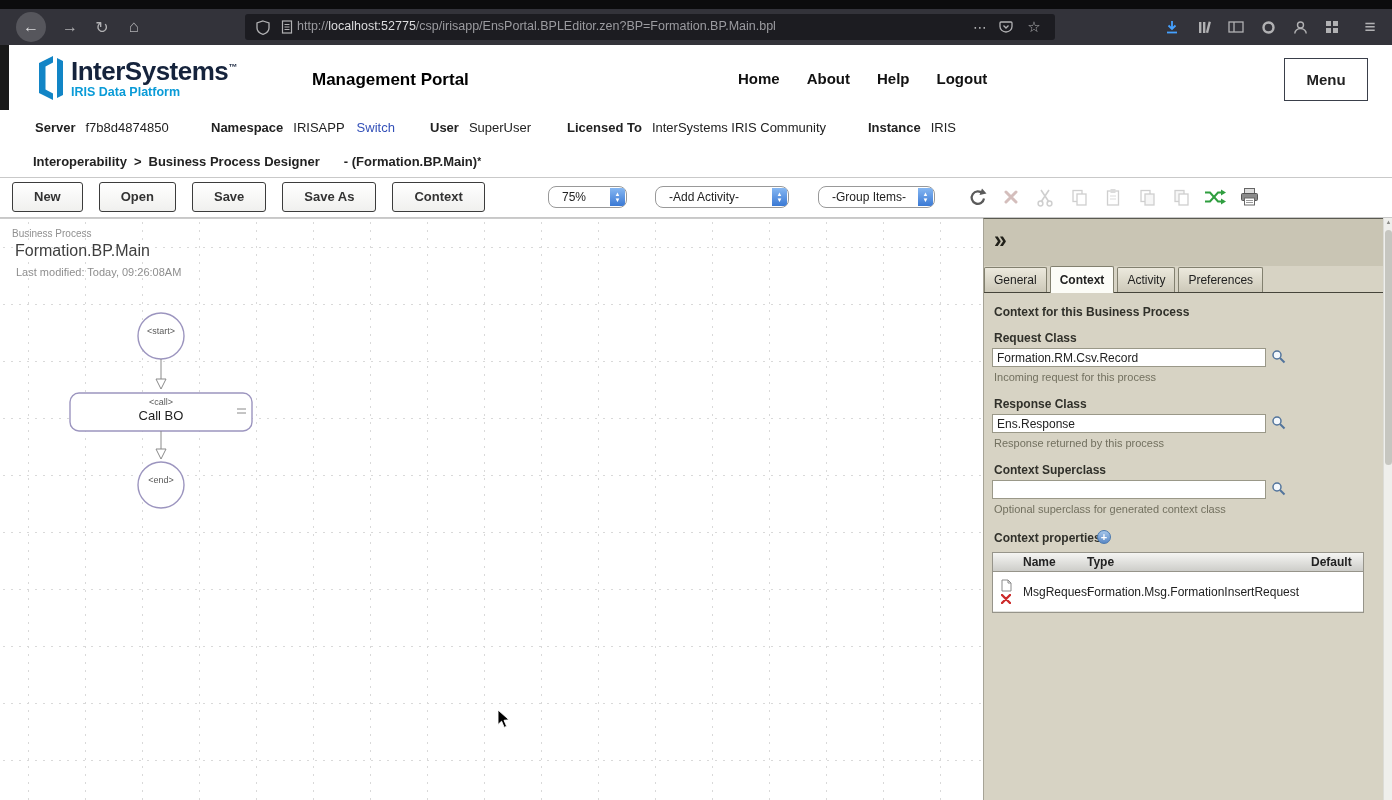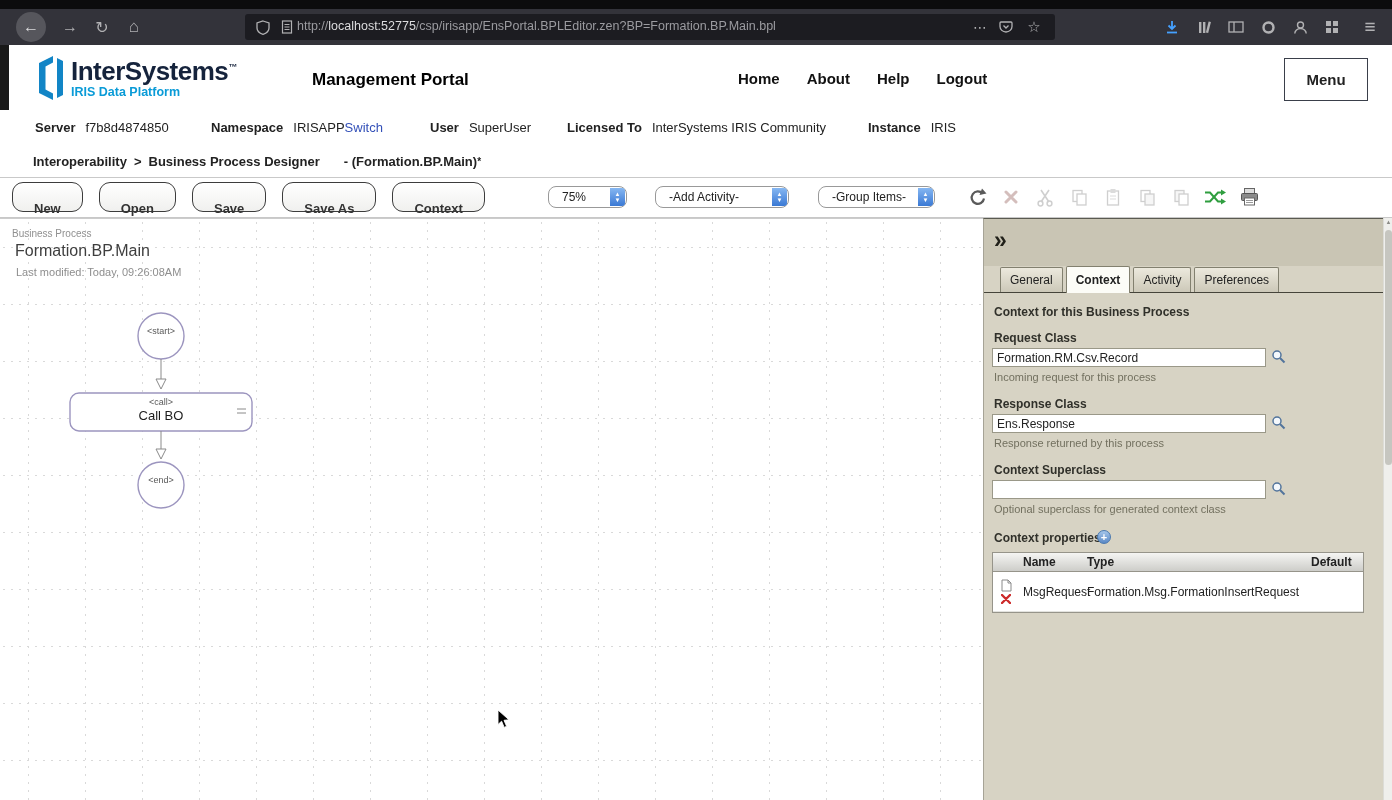--- a/index.html
+++ b/index.html
@@ -32,32 +32,32 @@
 #pnav{position:absolute;left:738px;top:25px;display:flex;gap:27px}
 #pnav .navlink{font-size:15px;font-weight:bold;color:#111;cursor:pointer}
 #menubtn{position:absolute;left:1284px;top:13px;width:84px;height:43px;border:1px solid #3a3f4a;background:#fff;display:flex;align-items:center;justify-content:center;font-size:15px;font-weight:bold;color:#222;border-radius:0}
 
 
 #infobar{position:absolute;left:0;top:110px;width:1392px;height:36px;background:#fff}
 .ig{position:absolute;top:10px;white-space:nowrap}
 .ig b{font-weight:bold;margin-right:10px}
 .ig .val{font-weight:normal}
 #g-server{left:35px}#g-ns{left:211px}#g-user{left:430px}#g-lic{left:567px}#g-inst{left:868px}
-#switchlink{margin-left:0;color:#3350b8;cursor:pointer}
+#switchlink{margin-left:12px;color:#3350b8;cursor:pointer}
 
 
 #crumb{position:absolute;left:0;top:146px;width:1392px;height:32px;background:#fff;border-bottom:1px solid #c9c9c9;display:flex;align-items:center;padding-left:33px;font-weight:bold;color:#222;font-size:13px}
 #crumb .sep{margin:0 7px}
 #crumb .suffix{margin-left:24px}
 #crumb sup{font-size:10px}
 
 
 #toolbar{position:absolute;left:0;top:178px;width:1392px;height:40px;background:#fff;border-bottom:1px solid #c8c8c8}
 #tbtns{position:absolute;left:12px;top:4px;display:flex;gap:16px}
-.tbtn{height:30px;line-height:28px;padding:12px 21px;border:1px solid #3c3c3c;border-radius:11px;background:linear-gradient(#ffffff,#f0f0ee);font-weight:bold;font-size:13px;color:#333;cursor:pointer;white-space:nowrap}
+.tbtn{height:30px;line-height:28px;padding:0 21px;border:1px solid #3c3c3c;border-radius:3px;background:linear-gradient(#ffffff,#f0f0ee);font-weight:bold;font-size:13px;color:#333;cursor:pointer;white-space:nowrap}
 .msel{position:absolute;top:8px;height:22px;background:#fff;border:1px solid #999;border-radius:8px;font-size:12px;color:#222;display:flex;align-items:center;padding-left:13px;cursor:pointer}
 #sel-zoom{left:548px;width:79px}
 #sel-add{left:655px;width:134px}
 #sel-group{left:818px;width:117px}
 .step{position:absolute;right:1px;top:1px;bottom:1px;width:15px;background:linear-gradient(#86b7f2,#3a79d4);border-radius:0 3px 3px 0;display:flex;flex-direction:column;align-items:center;justify-content:center;color:#fff;font-size:6px;line-height:6px}
 #ticons{position:absolute;left:966px;top:8px;display:flex;gap:12px}
 .ticon{width:22px;height:22px;display:flex;align-items:center;justify-content:center;cursor:pointer}
 .dis{opacity:.35;filter:grayscale(55%)}
 
 
@@ -67,21 +67,21 @@
 #bp-type{position:absolute;left:12px;top:9px;font-size:10px;color:#909090}
 #bp-name{position:absolute;left:15px;top:23px;font-size:16px;color:#3e3e3e}
 #bp-mod{position:absolute;left:16px;top:47px;font-size:11px;color:#8e8e8e}
 #diagram{position:absolute;left:0;top:82px}
 #cursor{position:absolute;left:497px;top:490px}
 
 
 #panel{position:absolute;left:983px;top:218px;width:400px;height:582px;background:#d7d3c4;border-top:1px solid #5a5a50;border-left:1px solid #a6a396}
 #panel-top{position:absolute;left:0;top:0;width:100%;height:47px;background:#c9c5b4}
 #expander{position:absolute;left:10px;top:8px;font-size:23px;font-weight:bold;color:#21211a;cursor:pointer}
-#tabrow{position:absolute;left:0;top:47px;width:100%;height:27px;border-bottom:1px solid #45443a;display:flex;align-items:flex-end;padding-left:16px}
+#tabrow{position:absolute;left:0;top:47px;width:100%;height:27px;border-bottom:1px solid #45443a;display:flex;align-items:flex-end;padding-left:0}
 .tab{padding:0 9px;height:25px;line-height:25px;background:linear-gradient(#ece9dd,#ccc8b8);border:1px solid #82806f;border-bottom:none;margin-right:3px;font-size:12px;color:#222;border-radius:2px 2px 0 0;cursor:pointer;white-space:nowrap}
 .tab.sel{background:#fcfcf7;font-weight:bold;height:27px;line-height:27px;margin-bottom:-1px;position:relative;z-index:2}
 .plabel{position:absolute;left:10px;font-size:12px;font-weight:bold;color:#30302a;white-space:nowrap}
 .phelp{position:absolute;left:10px;font-size:11px;color:#72705f;white-space:nowrap}
 .pinput{position:absolute;left:8px;width:274px;height:19px;border:1px solid #9a9888;background:#fff;font-family:"Liberation Sans",sans-serif;font-size:12px;color:#222;padding:1px 4px}
 .mag{position:absolute;left:287px;width:16px;height:16px;cursor:pointer}
 #sec-title{top:86px}
 #lbl1{top:112px}.in1{top:129px}.mg1{top:130px}#hlp1{top:152px}
 #lbl2{top:178px}.in2{top:195px}.mg2{top:196px}#hlp2{top:218px}
 #lbl3{top:244px}.in3{top:261px}.mg3{top:262px}#hlp3{top:284px}

